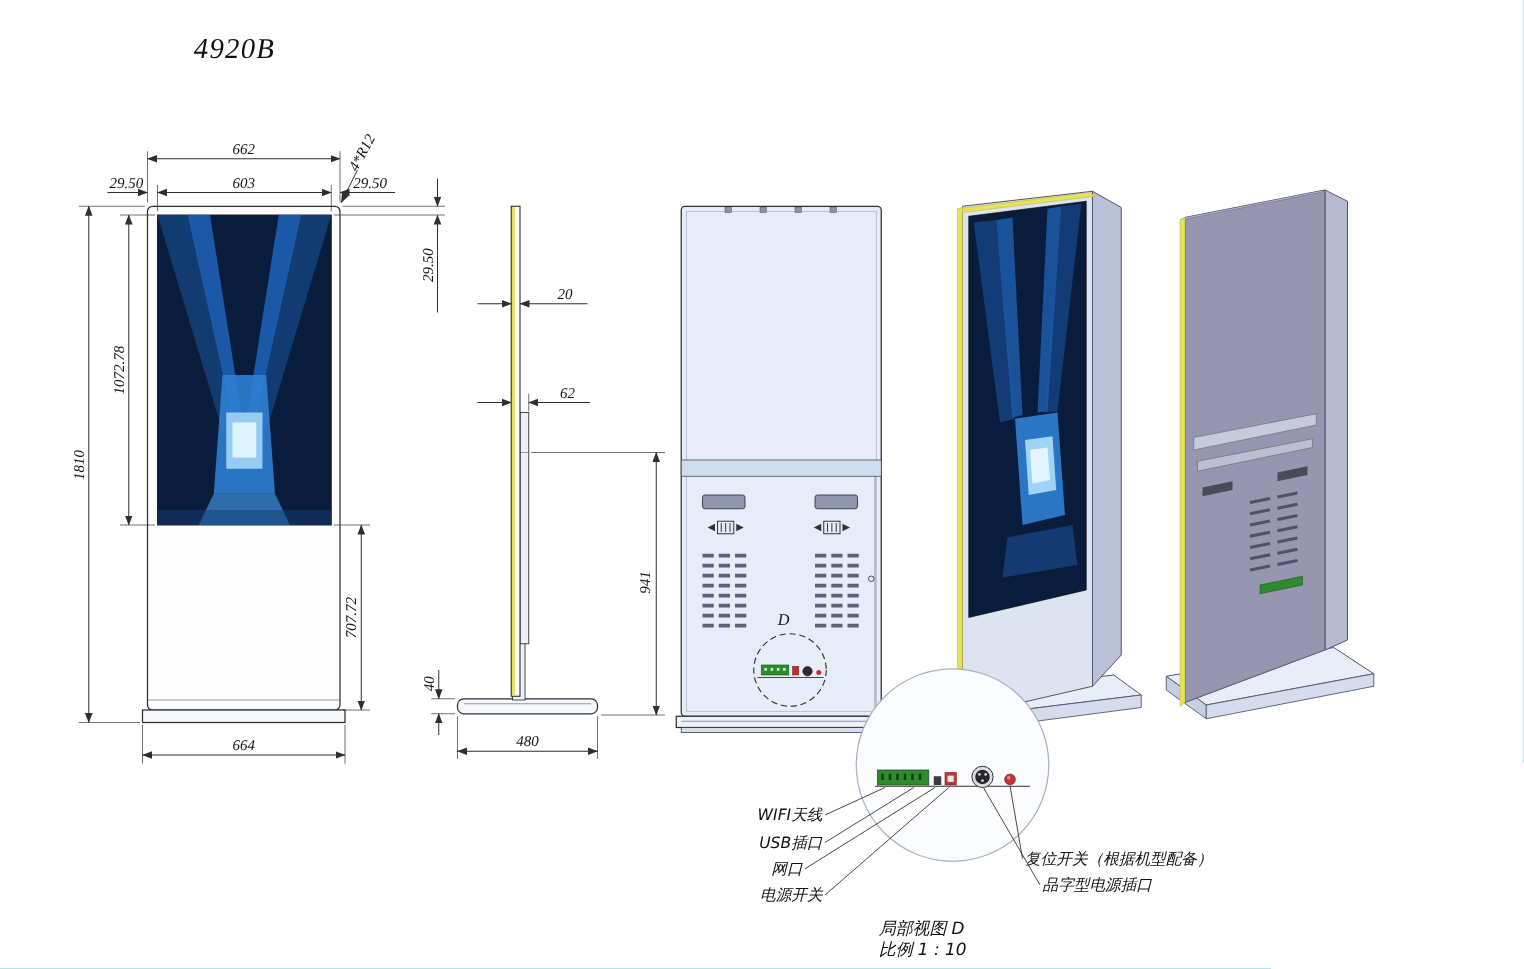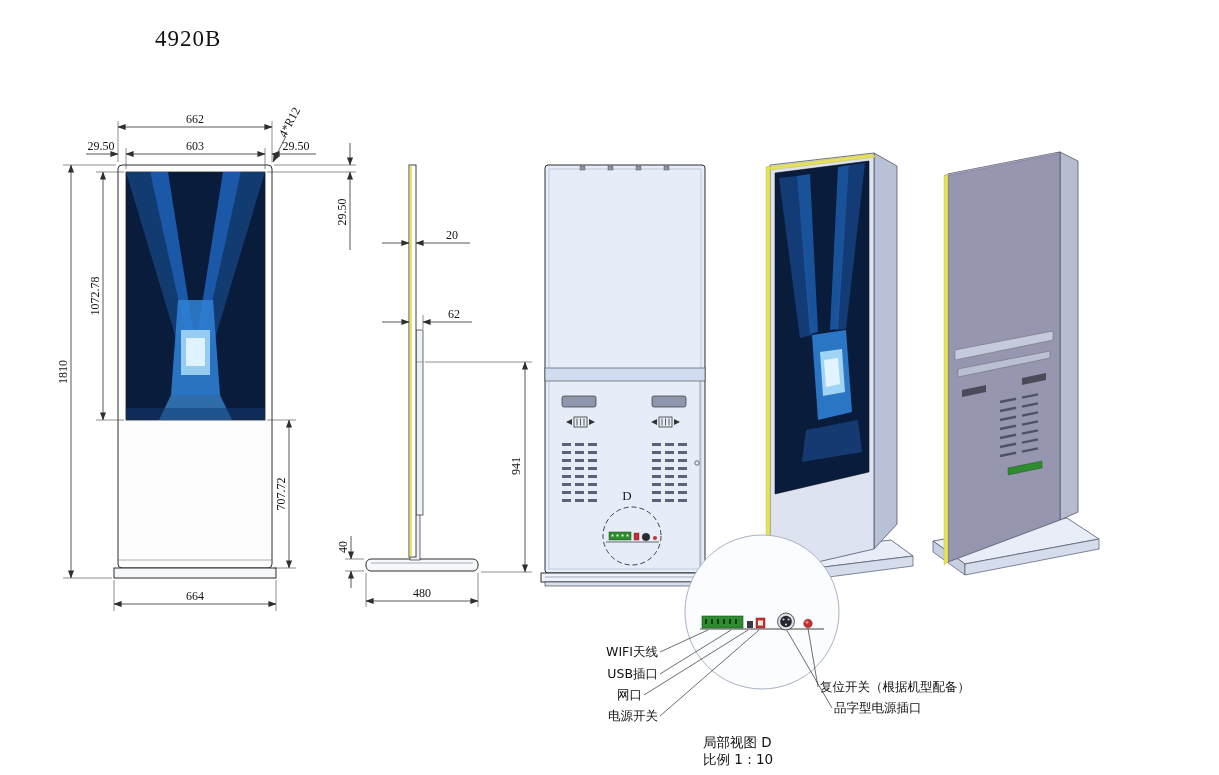--- a/index.html
+++ b/index.html
@@ -1,17 +1,17 @@
 <!DOCTYPE html>
 <html><head>
 <meta charset="utf-8">
 <style>
   html,body { margin:0; padding:0; background:#ffffff; }
   .page { position:relative; width:1219px; height:775px; background:#14b8a6; overflow:hidden;
-          font-family:"Liberation Sans", sans-serif; }
+          font-family:"Liberation Sans", sans-serif;font-style:italic; }
   svg { display:block; }
   .dim  { stroke:#2f2f2f; stroke-width:0.8; fill:none; }
   .ext  { stroke:#2f2f2f; stroke-width:0.55; fill:none; }
   .thin { stroke:#555c70; stroke-width:0.5; fill:none; }
   .outl { stroke:#2f2f2f; stroke-width:1; }
   .dimtxt  { font-family:"Liberation Serif", serif; font-size:12px; fill:#141414; }
   .dimtxtb { font-family:"Liberation Serif", serif; font-size:13px; fill:#141414; }
   .cjk  { font-family:"DejaVu Sans", sans-serif; font-size:12.5px; fill:#101010; }
   .cap  { font-family:"DejaVu Sans", sans-serif; font-size:13.5px; fill:#101010; }
   .titletxt { font-family:"Liberation Serif", serif; font-size:23px; fill:#111; letter-spacing:1px; }

